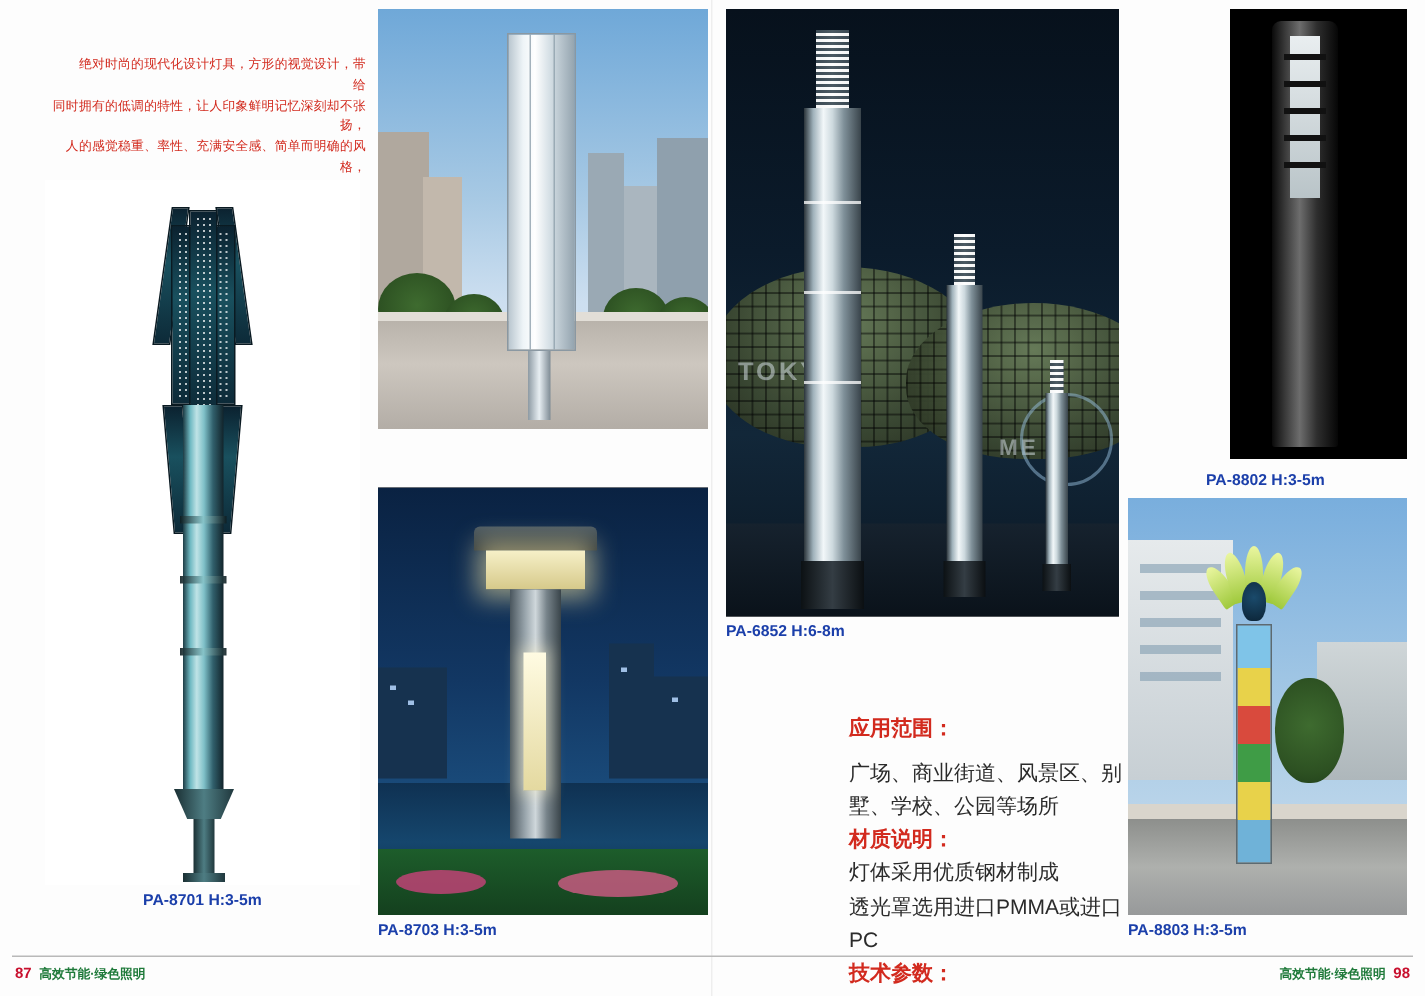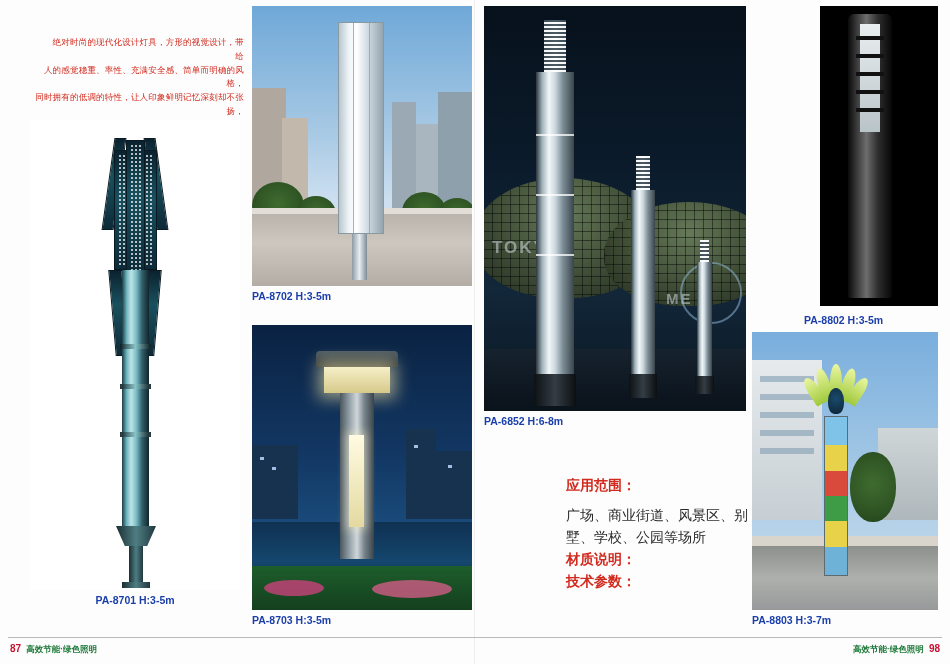--- a/index.html
+++ b/index.html
@@ -245,22 +245,22 @@
 </style>
 </head>
 <body>
 
 <div class="page">
 
   <div class="gutter"></div>
 
   <div class="intro">
     <p class="ind">绝对时尚的现代化设计灯具，方形的视觉设计，带给</p>
+    <p>同时拥有的低调的特性，让人印象鲜明记忆深刻却不张扬，</p>
     <p>人的感觉稳重、率性、充满安全感、简单而明确的风格，</p>
-    <p>同时拥有的低调的特性，让人印象鲜明记忆深刻却不张扬，</p>
     <p>足以适应于任何环境。</p>
   </div>
 
   <div class="fig" id="fig-8701">
     <div class="render">
 
       <div class="p8701-panel" style="left:78px; top:18px; width:12px; height:92px; transform:skewX(-8deg);"></div>
       <div class="p8701-panel" style="left:120px; top:18px; width:12px; height:92px; transform:skewX(8deg);"></div>
 
       <div class="p8701-panel" style="left:84px; top:30px; width:20px; height:120px;">
@@ -302,21 +302,20 @@
       <div class="tree" style="left:186px; top:192px; width:38px; height:34px;"></div>
       <div class="road"></div>
       <div class="curb" style="bottom:72px;"></div>
 
       <div class="post8702">
         <div class="vline" style="left:14px;"></div>
         <div class="vline" style="left:30px;"></div>
       </div>
       <div class="post8702stem"></div>
     </div>
-    <div class="caption">PA-8702 H:3-5m</div>
   </div>
 
   <div class="fig" id="fig-8703">
     <div class="photo">
       <div class="sky-night"></div>
       <div class="skyline" style="left:0; top:120px; width:46px; height:74px;"></div>
       <div class="skyline" style="left:154px; top:104px; width:30px; height:90px;"></div>
       <div class="skyline" style="left:184px; top:126px; width:36px; height:68px;"></div>
       <div class="skylite" style="left:8px; top:132px; width:4px; height:3px;"></div>
       <div class="skylite" style="left:20px; top:142px; width:4px; height:3px;"></div>
@@ -396,27 +395,29 @@
       <div class="c-road"></div>
 
       <div class="flower-petal" style="left:56px; top:44px; width:12px; height:30px; transform:rotate(-34deg);"></div>
       <div class="flower-petal" style="left:66px; top:36px; width:12px; height:34px; transform:rotate(-16deg);"></div>
       <div class="flower-petal" style="left:78px; top:32px; width:12px; height:36px;"></div>
       <div class="flower-petal" style="left:90px; top:36px; width:12px; height:34px; transform:rotate(16deg);"></div>
       <div class="flower-petal" style="left:100px; top:44px; width:12px; height:30px; transform:rotate(34deg);"></div>
       <div class="flower-core"></div>
       <div class="post8803"></div>
     </div>
-    <div class="caption">PA-8803 H:3-7m</div>
+    <div class="caption">PA-8803 H:3-5m</div>
   </div>
 
   <div class="specs">
     <div class="hd">应用范围：</div>
     <div class="bd" style="white-space:pre-line;margin-top:8px;">广场、商业街道、风景区、别墅、学校、公园等场所</div>
     <div class="hd">材质说明：</div>
+    <div class="bd" style="white-space:pre-line;">灯体采用优质钢材制成
+透光罩选用进口PMMA或进口PC</div>
     <div class="hd">技术参数：</div>
   </div>
 
   <div class="footline"></div>
   <div class="pg left">
     <span class="num">87</span><span class="txt">高效节能·绿色照明</span>
   </div>
   <div class="pg right">
     <span class="txt">高效节能·绿色照明</span><span class="num" style="margin-left:5px; margin-right:0;">98</span>
   </div>

